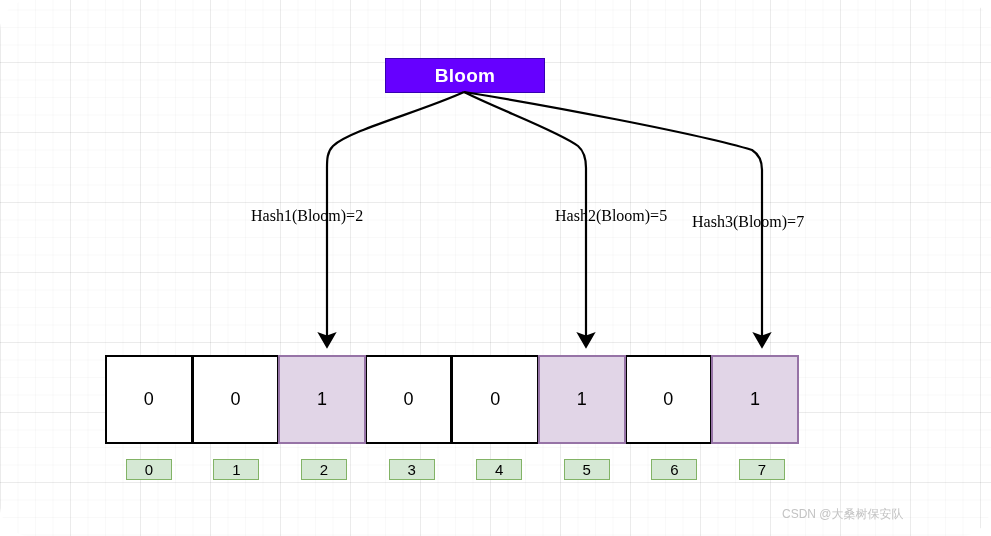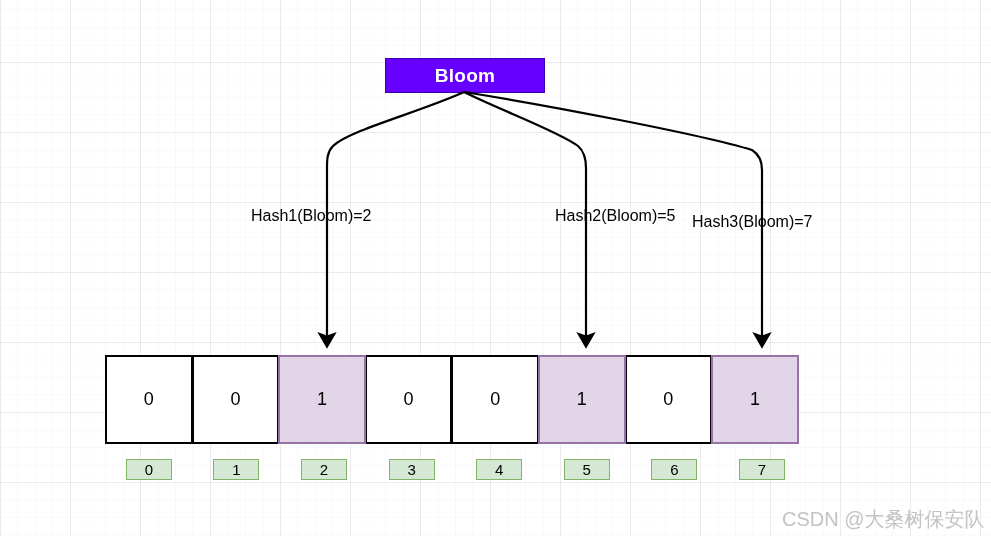--- a/index.html
+++ b/index.html
@@ -23,20 +23,21 @@
       linear-gradient(to right, rgba(0,0,0,0.055) 1px, transparent 1px),
       linear-gradient(to bottom, rgba(0,0,0,0.055) 1px, transparent 1px),
       linear-gradient(to right, rgba(0,0,0,0.022) 1px, transparent 1px),
       linear-gradient(to bottom, rgba(0,0,0,0.022) 1px, transparent 1px);
     background-size:
       70px 70px,
       70px 70px,
       17.5px 17.5px,
       17.5px 17.5px;
     background-position: 0 -8px, 0 -8px, 0 -8px, 0 -8px;
+    border-radius: 31px;
   }
 
   
   .bloom-box {
     position: absolute;
     left: 385px;
     top: 58px;
     width: 160px;
     height: 35px;
     box-sizing: border-box;
@@ -114,31 +115,32 @@
     font-size: 15px;
     color: #000000;
   }
 
   
   .hash-label {
     position: absolute;
     font-size: 16px;
     color: #000000;
     white-space: nowrap;
+    font-family: Liberation Serif, serif;
   }
   #hash-label-0 { left: 251px; top: 207px; }
   #hash-label-1 { left: 507px; top: 207px; margin-left: 48px; }
   #hash-label-2 { left: 692px; top: 213px; }
 
   
   .watermark {
     position: absolute;
     left: 782px;
     top: 506px;
-    font-size: 20px;
+    font-size: 12px;
     color: #c3c3c3;
     white-space: nowrap;
   }
 </style>
 </head>
 <body>
 
 <div id="canvas">
 
   <div class="bloom-box" style="background-color: rgb(102, 0, 255); color: rgb(255, 255, 255);">

